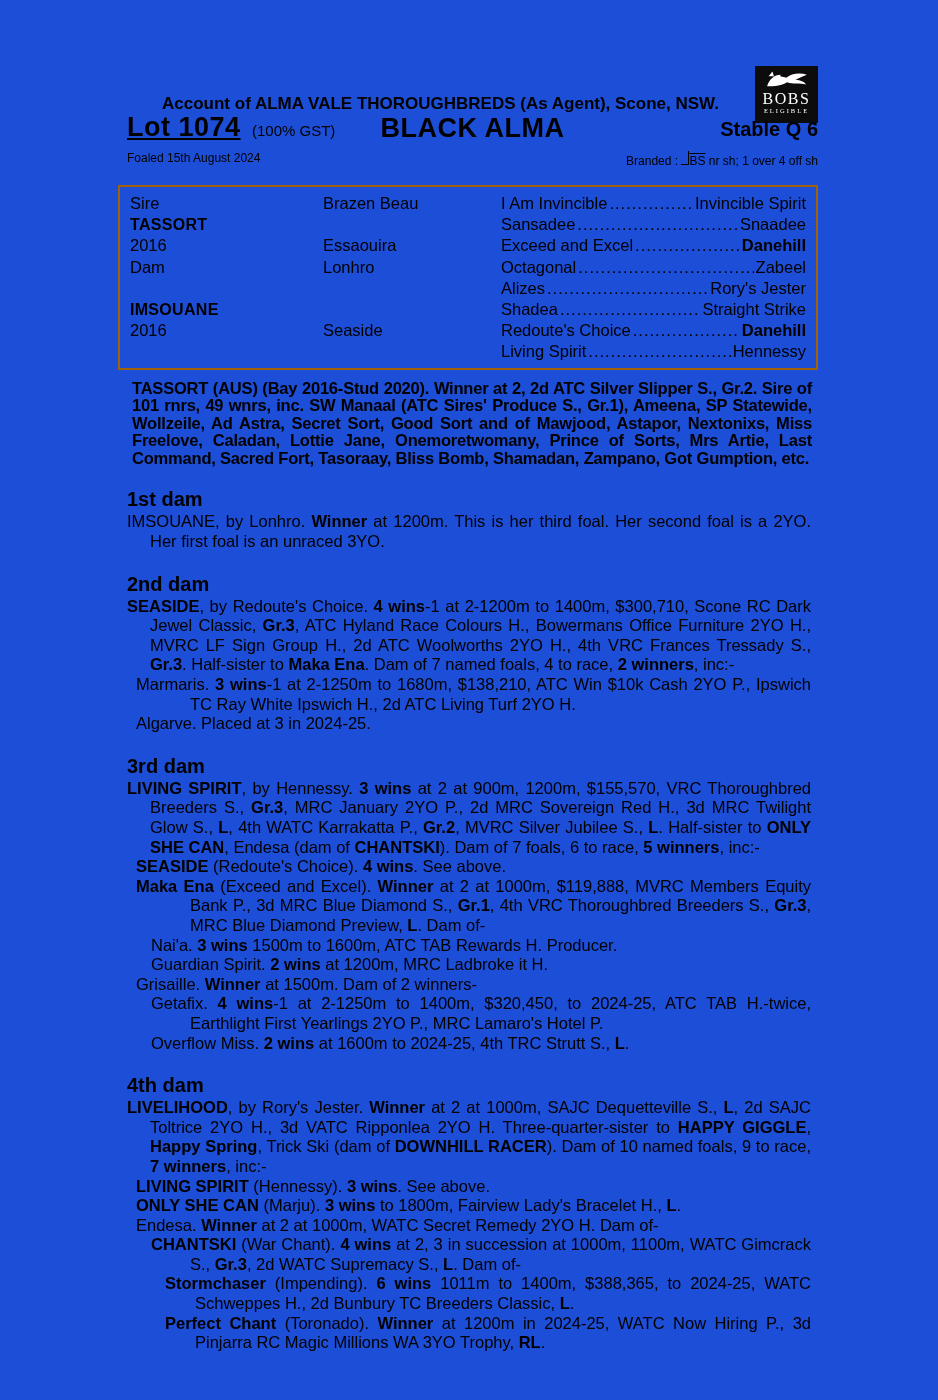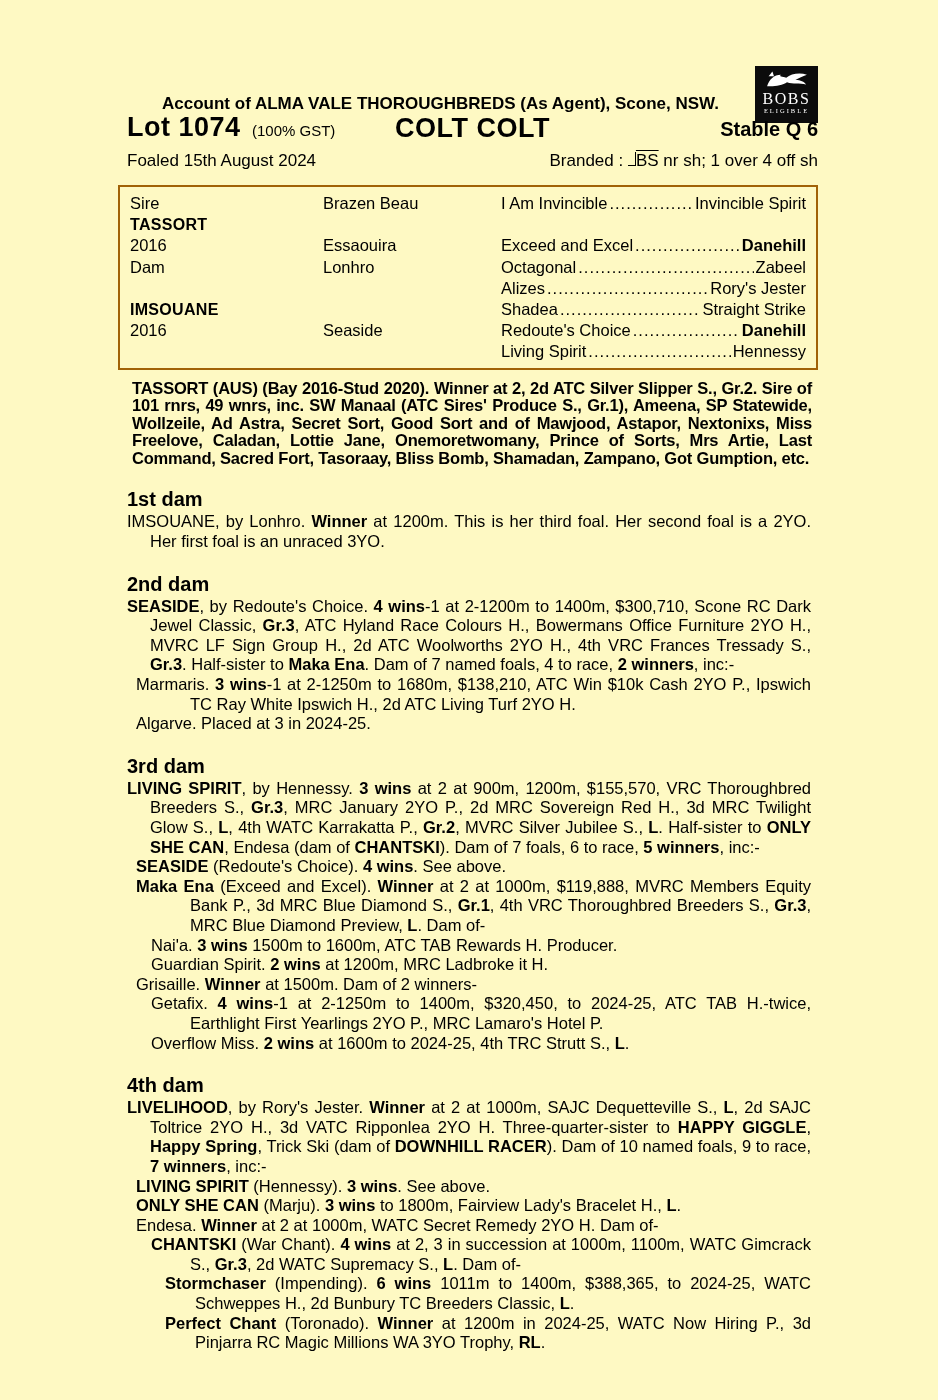--- a/index.html
+++ b/index.html
@@ -1,36 +1,36 @@
 <!DOCTYPE html>
 <html><head>
 <meta charset="utf-8">
 <style>
   html,body { margin:0; padding:0; background:#fff; }
-  .page { position:relative; width:938px; height:1400px; background:#fef9c3; color:#000;
+  .page { position:relative; width:938px; height:1400px; background:#1d4ed8; color:#000;
           font-family:"Liberation Sans", sans-serif; overflow:hidden; }
   .content { position:absolute; left:118px; top:60px; width:700px; }
 
   
   .hdr { position:relative; height:125px; }
   .account { position:absolute; top:34px; left:0; width:645px; text-align:center;
              font-weight:bold; font-size:17px; white-space:nowrap; }
   .bobs { position:absolute; top:6px; right:0; width:63px; height:57px; background:#0c0c0c;
           color:#fff; text-align:center; box-sizing:border-box; padding-top:2px; }
   .bobs svg { display:block; margin:1px auto 0 auto; }
   .bobs-title { font-family:"Liberation Serif", serif; font-size:16px; letter-spacing:1.5px; line-height:15px; }
   .bobs-sub { font-family:"Liberation Serif", serif; font-size:6.5px; letter-spacing:2px; line-height:9px; }
   .lot-row { position:absolute; top:52px; left:9px; right:0; height:32px; }
-  .lot { font-size:27px; font-weight:bold; letter-spacing:0.5px; }
+  .lot { font-size:27px; font-weight:bold; letter-spacing:0.5px;text-decoration:underline; }
   .gst { font-size:15px; margin-left:7px; }
   .desc { position:absolute; left:50%; top:1px; transform:translateX(-50%);
           font-size:27px; font-weight:bold; letter-spacing:0.5px; white-space:nowrap; }
   .stable { position:absolute; right:0; top:6px; font-size:20px; font-weight:bold; }
   .sub-row { position:absolute; top:91px; left:9px; right:0; display:flex;
-             justify-content:space-between; font-size:17px; }
+             justify-content:space-between; font-size:12px; }
   .brand-foot { display:inline-block; width:7px; height:13px;
                 border-right:1.8px solid #000; border-bottom:1.8px solid #000; }
   .brand-mark { text-decoration:overline; }
 
   
   .ped-table { border:2px solid #a16207; padding:6px 10px 5px 10px; }
   .ped-row { display:grid; grid-template-columns:193px 178px 1fr; height:21.2px;
              line-height:21.2px; font-size:16.5px; }
   .ped-name { font-weight:bold; font-size:16px; letter-spacing:0.3px; }
   .ped-line { display:flex; min-width:0; }
@@ -69,21 +69,21 @@
             <path fill="#ffffff" d="M6 9 L11 3 L13 9 Z"></path>
           </svg>
         </span>
         <div class="bobs-title">BOBS</div>
         <div class="bobs-sub">ELIGIBLE</div>
       </div>
 
       <div class="lot-row">
         <span class="lot">Lot 1074</span>
         <span class="gst">(100% GST)</span>
-        <span class="desc">COLT COLT</span>
+        <span class="desc">BLACK ALMA</span>
         <span class="stable">Stable Q 6</span>
       </div>
 
       <div class="sub-row">
         <span>Foaled 15th August 2024</span>
         <span><span>Branded : </span><span class="brand-foot"></span><span class="brand-mark">BS</span><span> nr sh; 1 over 4 off sh</span></span>
       </div>
     </div>
 
     <div class="ped-table">
@@ -92,20 +92,25 @@
           <div>Brazen Beau</div>
           <div class="ped-line">
             <span class="ped-left">I Am Invincible</span>
             <span class="dots"></span>
             <span class="ped-right">Invincible Spirit</span>
           </div>
         </div>
         <div class="ped-row">
           <div class="ped-name">TASSORT</div>
           <div></div>
+          <div class="ped-line">
+            <span class="ped-left">Sansadee</span>
+            <span class="dots"></span>
+            <span class="ped-right">Snaadee</span>
+          </div>
         </div>
         <div class="ped-row">
           <div>2016</div>
           <div>Essaouira</div>
           <div class="ped-line">
             <span class="ped-left">Exceed and Excel</span>
             <span class="dots"></span>
             <span class="ped-right bold">Danehill</span>
           </div>
         </div>

